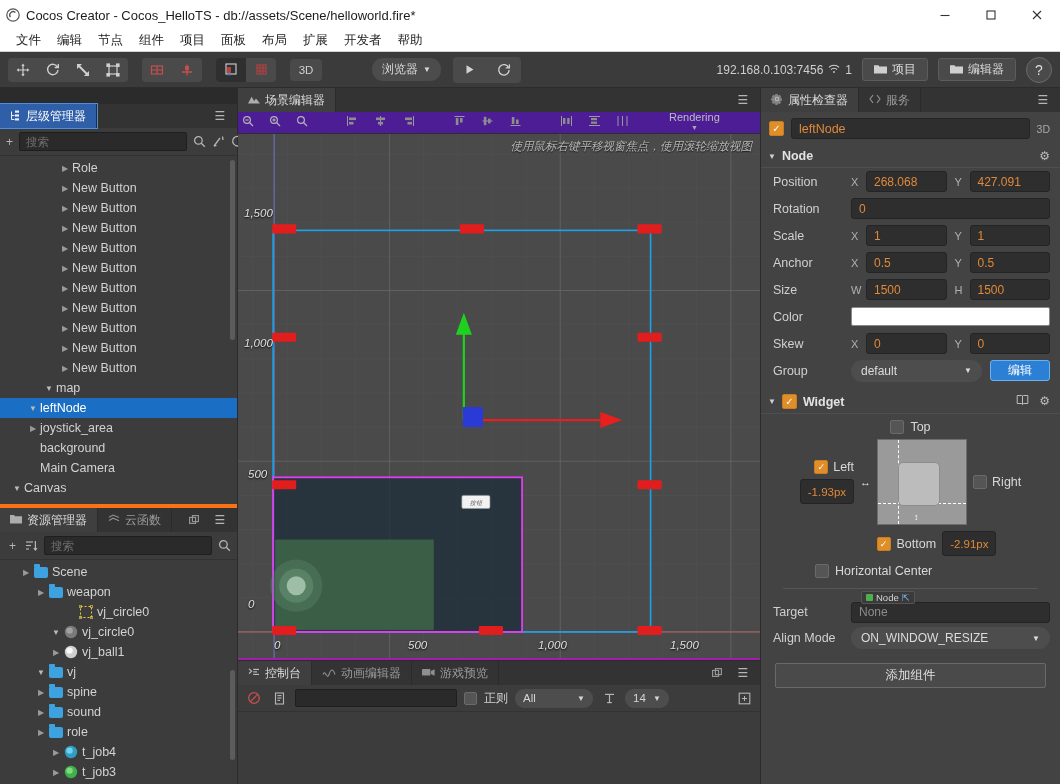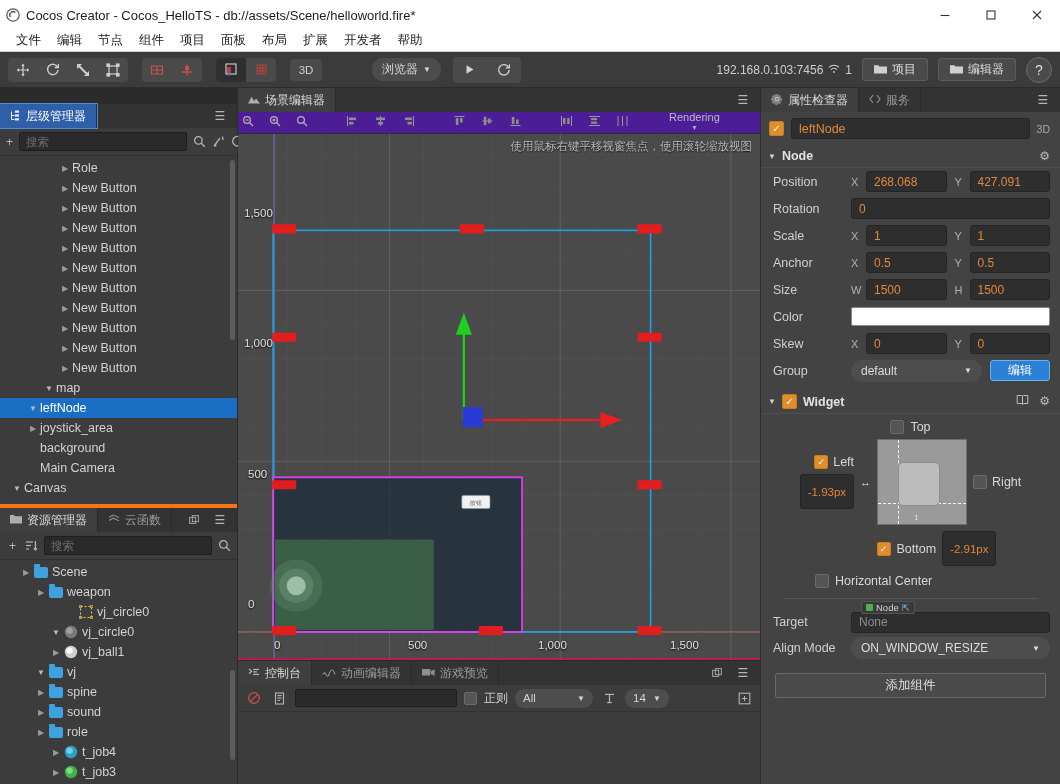--- a/index.html
+++ b/index.html
@@ -134,21 +134,21 @@
   .scene-toolbar {
     height: 22px; background: #4c1d95; display: flex; gap: 15px;
     padding: 0 4px; flex: 0 0 22px; border-bottom: 1px solid #2e2e2e; font-size: 11px; color: #b0b0b0;
   }
   .sti { width: 17px; height: 18px; display: flex; align-items: center; justify-content: center; color: #b2b2b2; }
   .sdiv { width: 1px; height: 13px; background: #5a5a5a; margin: 0 4px; }
   .render-dd { display: flex; flex-direction: column; align-items: center; line-height: 1; margin-left: 2px; }
   .render-dd .lbl { font-size: 11px; color: #bcbcbc; }
   .render-dd .cv { font-size: 7px; color: #aaa; margin-top: 1px; }
 
-  .viewport { flex: 1; position: relative; background: #be185d; overflow: hidden; }
+  .viewport { flex: 1; position: relative; background: #a21caf; overflow: hidden; font-style: italic; }
   .vp-inner { position: absolute; inset: 0; background: #4a4a4a; }
   .hint {
     position: absolute; right: 8px; top: 5px; font-size: 11.5px; color: #b8b8b8;
     text-shadow: 0 1px 1px rgba(0,0,0,.7); white-space: nowrap;
   }
   .ruler-label { position: absolute; color: #e0e0e0; font-size: 11.5px; text-shadow: 0 1px 2px #000; }
 
   
   .consolepanel { flex: 0 0 124px; display: flex; flex-direction: column; border-top: 1px solid #2b2b2b; }
   .console-toolbar {
@@ -224,21 +224,21 @@
   .outerbox {
     width: 90px; height: 86px; background: #9a9a9a; border: 1px solid #6d6d6d; position: relative;
   }
   .innerbox {
     position: absolute; left: 20px; top: 22px; width: 42px; height: 44px; background: #bcbcbc;
     border-radius: 5px; border: 1px solid #8d8d8d;
   }
   .dashv { position: absolute; left: 20px; top: 0; bottom: 0; border-left: 1px dashed #ffffff; }
   .dashh { position: absolute; left: 0; right: 0; bottom: 20px; border-top: 1px dashed #ffffff; }
   .px-field {
-    height: 35px; background: #2e2e2e; border: 1px solid #242424; border-radius: 3px;
+    height: 25px; background: #2e2e2e; border: 1px solid #242424; border-radius: 3px;
     color: #e0893a; font-size: 11.5px; padding: 0 7px; display: flex; align-items: center;
   }
   .addbtn {
     margin: 12px 14px 0 14px; height: 25px; background: #4a4a4a; border: 1px solid #6a6a6a;
     border-radius: 2px; color: #e0e0e0; font-size: 12.5px; display: flex; align-items: center;
     justify-content: center;
   }
   .hsep { height: 1px; background: #565656; margin: 10px 22px; }
 </style>
 </head>

